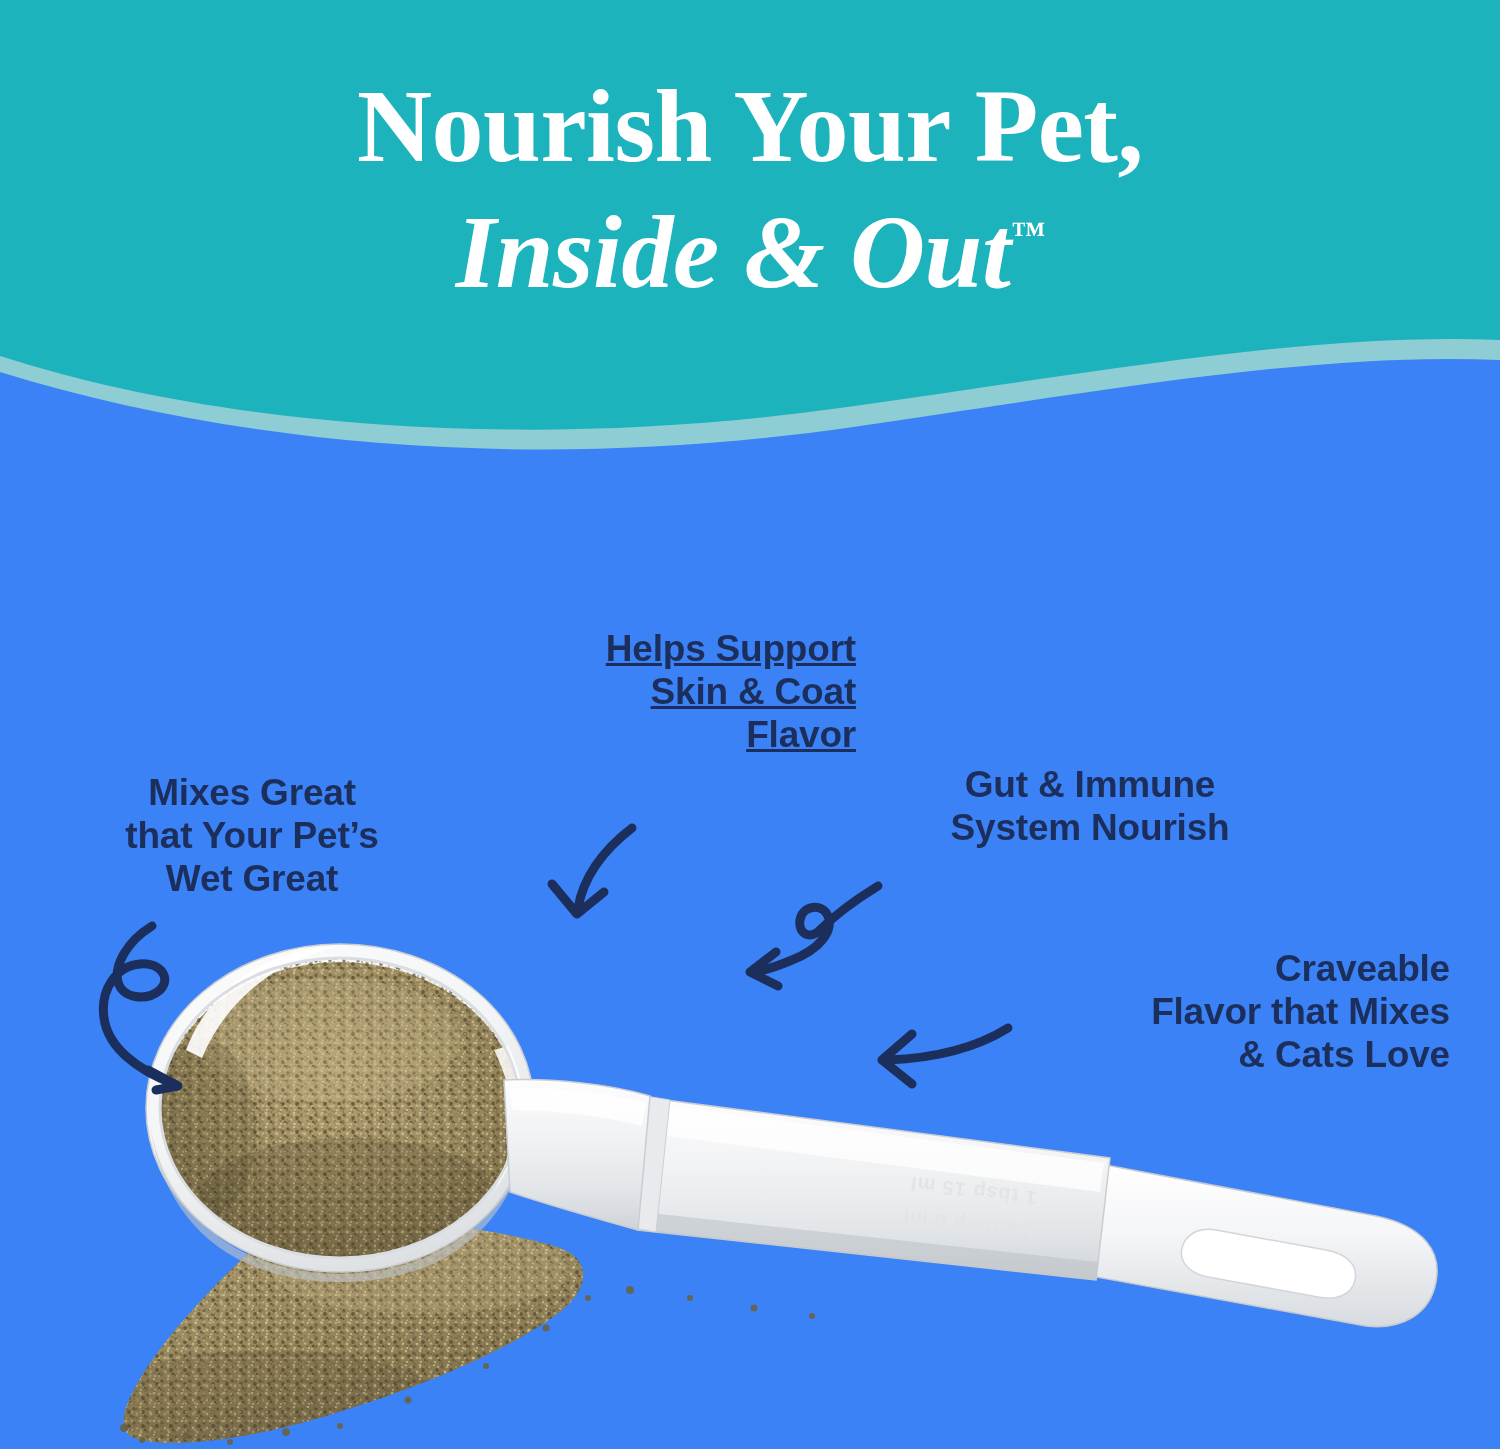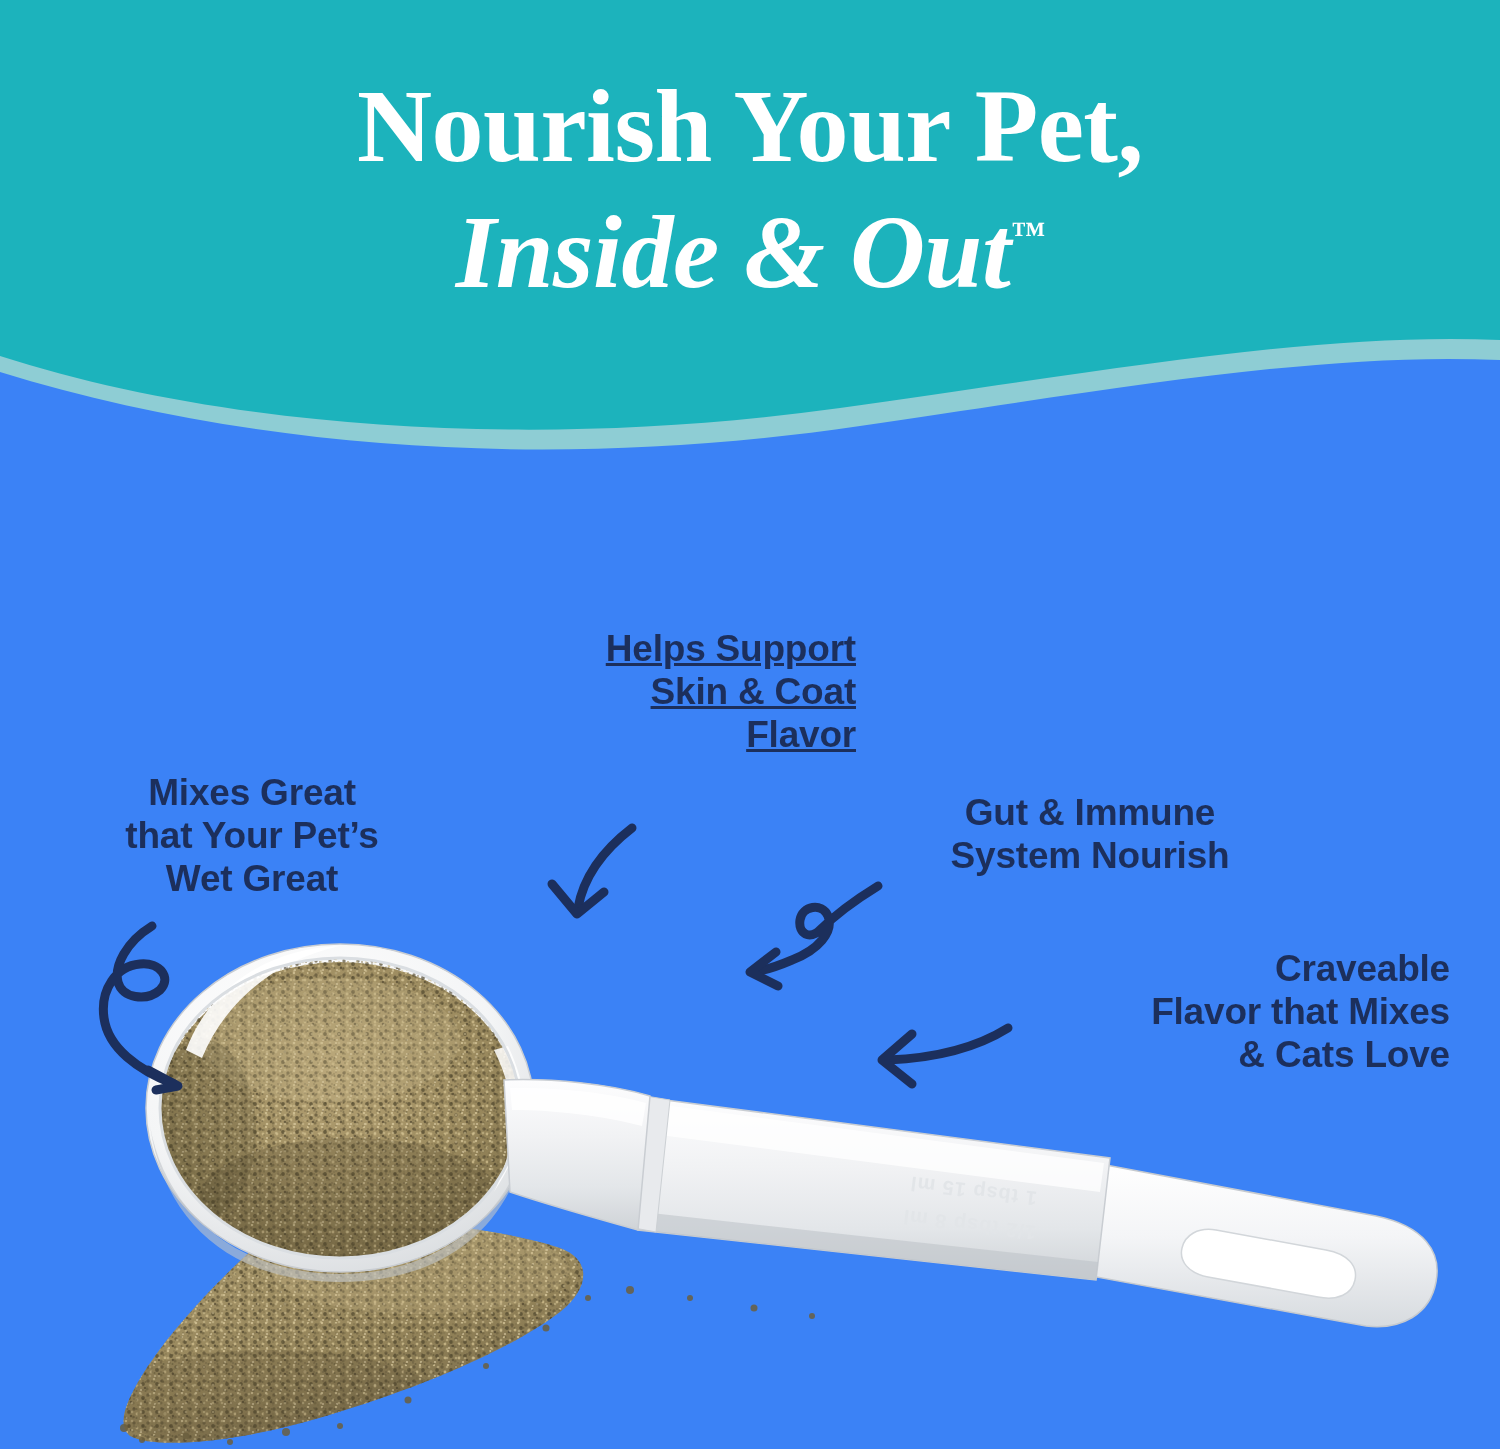--- a/index.html
+++ b/index.html
@@ -70,21 +70,21 @@
     color: #1c2f5c;
     font-family: "Liberation Sans", sans-serif;
     font-weight: bold;
     font-size: 37px;
     line-height: 1.16;
     letter-spacing: -0.2px;
   }
 
   #callout-mixes   { left: 52px;  top: 744px;  width: 400px; text-align: center; margin-top: 28px; }
   #callout-skin    { left: 456px; top: 628px;  width: 400px; text-align: right; text-decoration: underline; }
-  #callout-gut     { left: 870px; top: 792px;  width: 440px; text-align: center; }
+  #callout-gut     { left: 870px; top: 764px;  width: 440px; text-align: center; }
   #callout-crave   { left: 1000px;top: 948px;  width: 450px; text-align: right; }
 
   
   .arrow-svg {
     position: absolute;
     overflow: visible;
   }
   #arrow-mixes { left: 78px;  top: 918px; }
   #arrow-skin  { left: 536px; top: 820px; }
   #arrow-gut   { left: 736px; top: 876px; }

